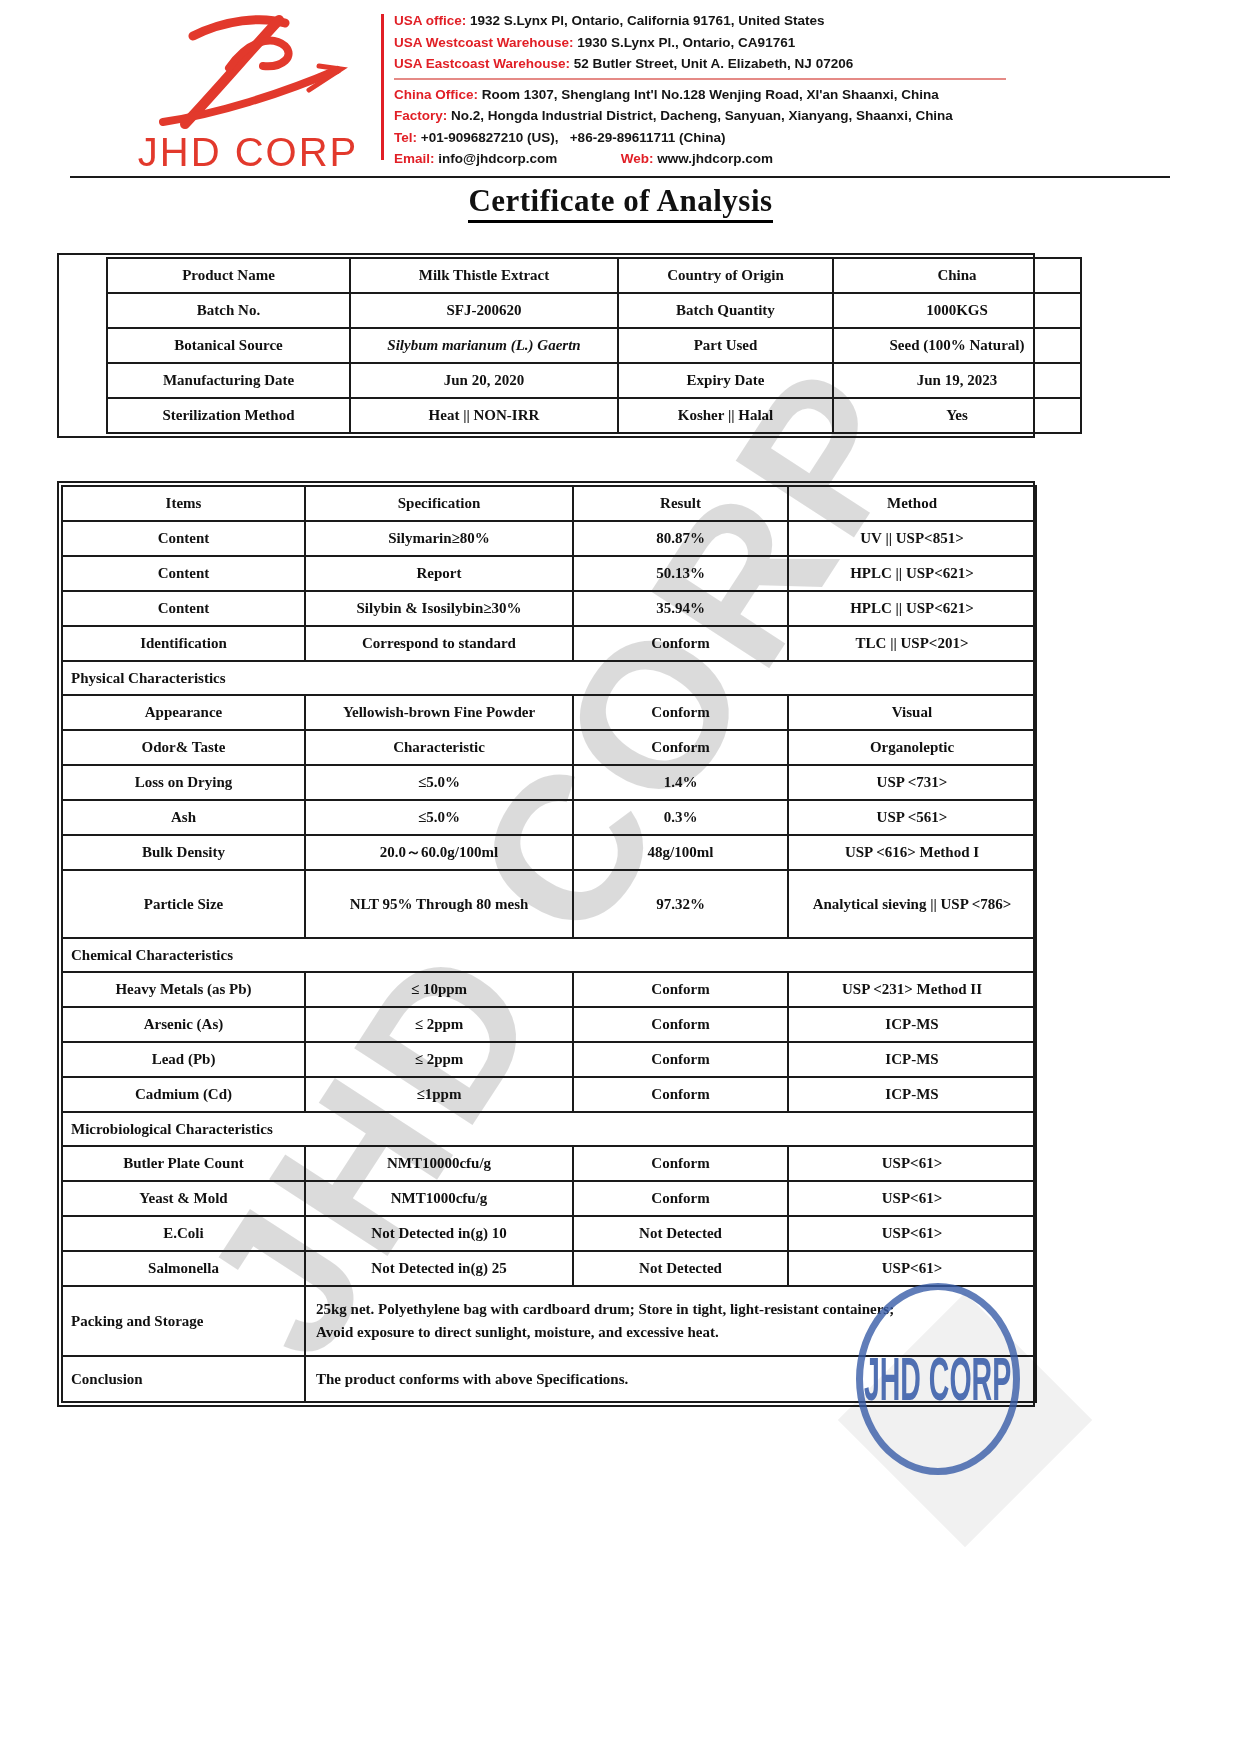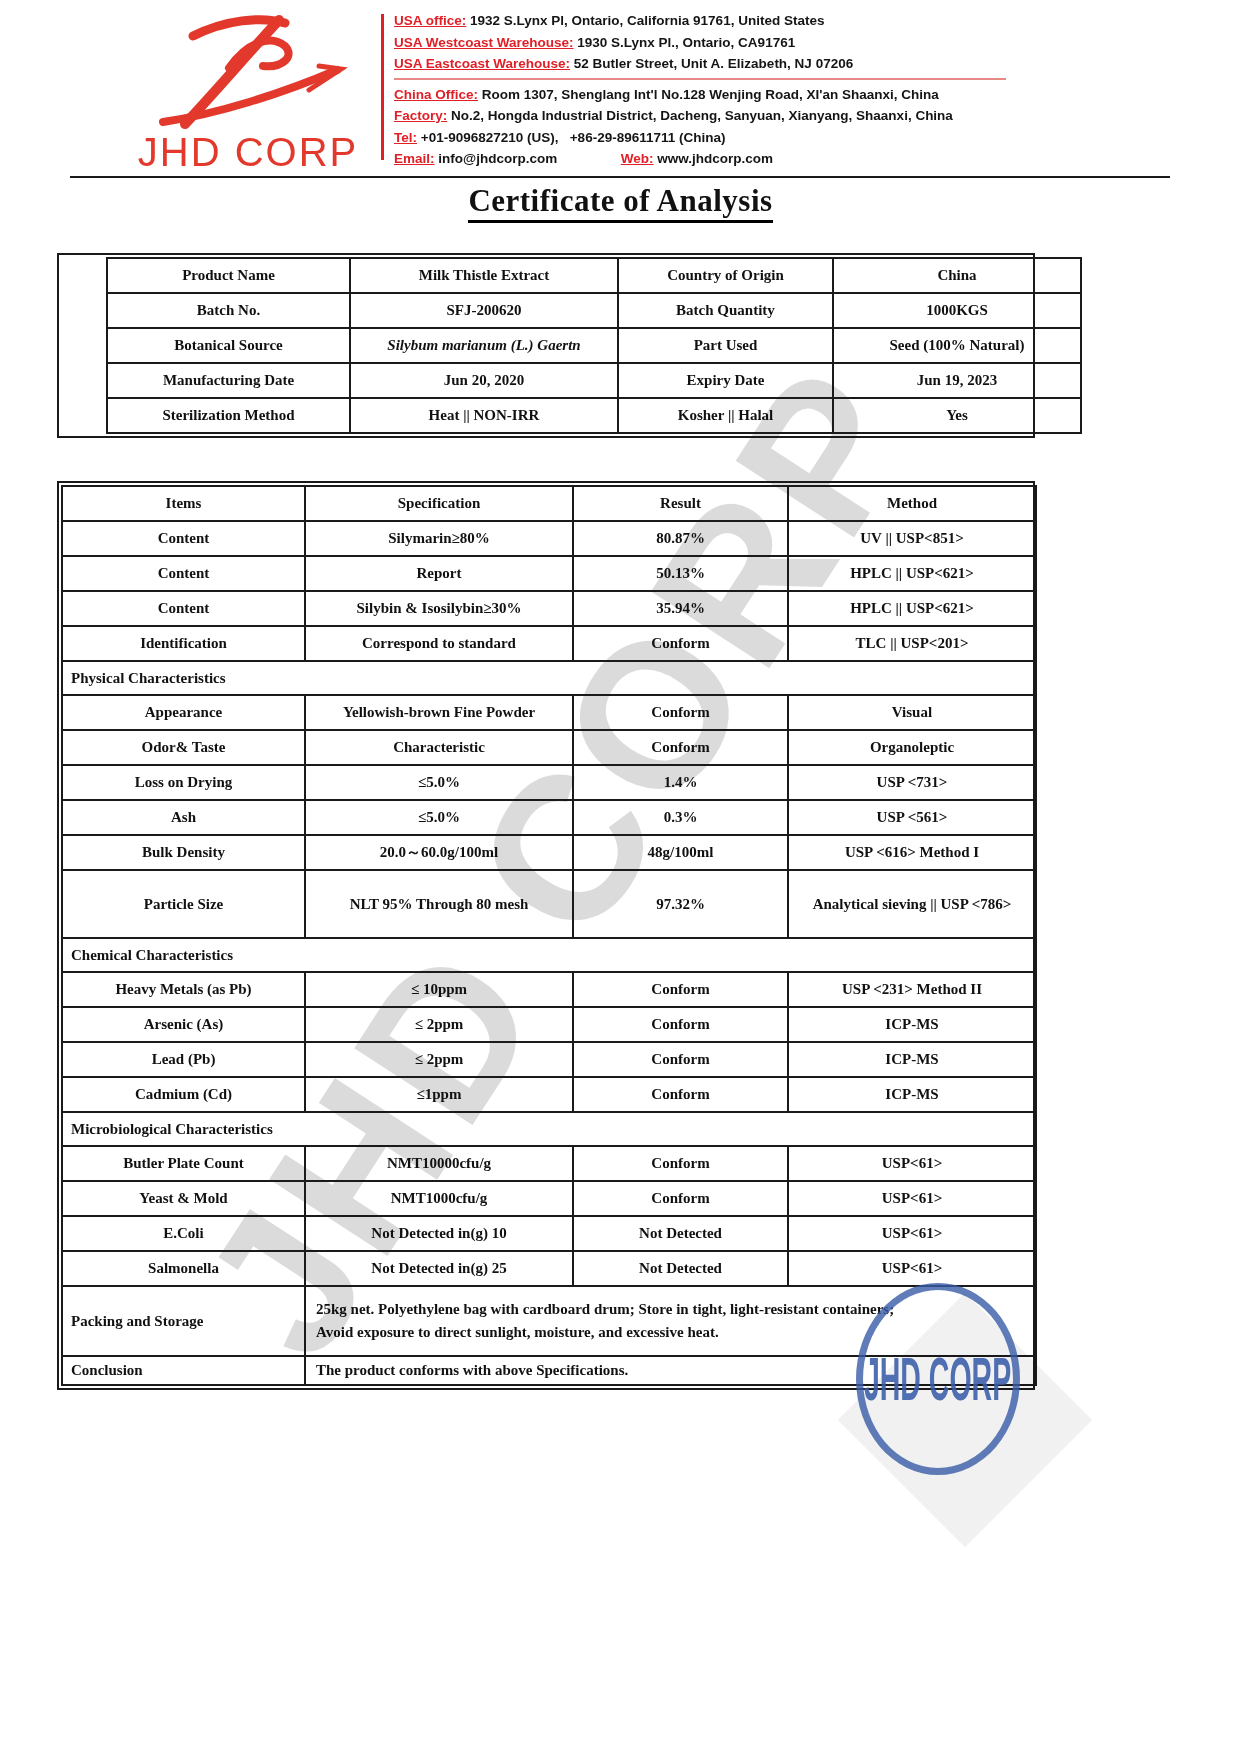--- a/index.html
+++ b/index.html
@@ -14,21 +14,21 @@
   .logo-word{
     font-family:"Liberation Sans","DejaVu Sans",sans-serif;
     font-size:40px;font-weight:400;color:#e2392c;letter-spacing:2px;margin-top:-6px;
   }
   .vrule{position:absolute;left:381px;top:14px;width:3px;height:146px;background:#e11f26;}
   .contact{
     position:absolute;left:394px;top:10px;width:640px;
     font-family:"Liberation Sans","DejaVu Sans",sans-serif;
     font-size:13.5px;font-weight:bold;line-height:21.5px;color:#151515;
   }
-  .contact .lbl{color:#e11f26;text-decoration:underline;}
+  .contact .lbl{color:#e11f26;}
   .contact .val{color:#151515;}
   .contact-divider{height:2px;background:#e58a86;margin:3px 0 4px 0;width:612px;}
   .prewrap{white-space:pre-wrap;}
   .inlinegap{display:inline-block;width:56px;}
   .hrule{position:absolute;left:70px;top:176px;width:1100px;height:2px;background:#1a1a1a;}
   
   .title-wrap{position:absolute;left:0;top:183px;width:1241px;text-align:center;z-index:2;}
   .title{
     display:inline-block;font-size:31px;font-weight:bold;letter-spacing:0.5px;
     border-bottom:3px solid #000;padding-bottom:1px;
@@ -64,21 +64,21 @@
   .tbl-wrap.spec{top:481px;}
   table{border-collapse:collapse;table-layout:fixed;width:100%;background:transparent;}
   td,th{
     border:2px solid #1a1a1a;font-size:15px;font-weight:bold;text-align:center;
     vertical-align:middle;padding:2px 4px;background:transparent;overflow:hidden;
   }
   .r{height:35px;}
   .r-tall{height:68px;}
   .r-sec{height:34px;}
   .r-pack{height:70px;}
-  .r-conc{height:29px;}
+  .r-conc{height:46px;}
   .left{text-align:left;padding-left:8px;}
   .italic{font-style:italic;}
   .packing-line{text-align:left;padding-left:6px;margin:6px 0;}
 </style>
 </head>
 <body>
 
 <div class="page">
 
   <div class="watermark">JHD CORP</div>

